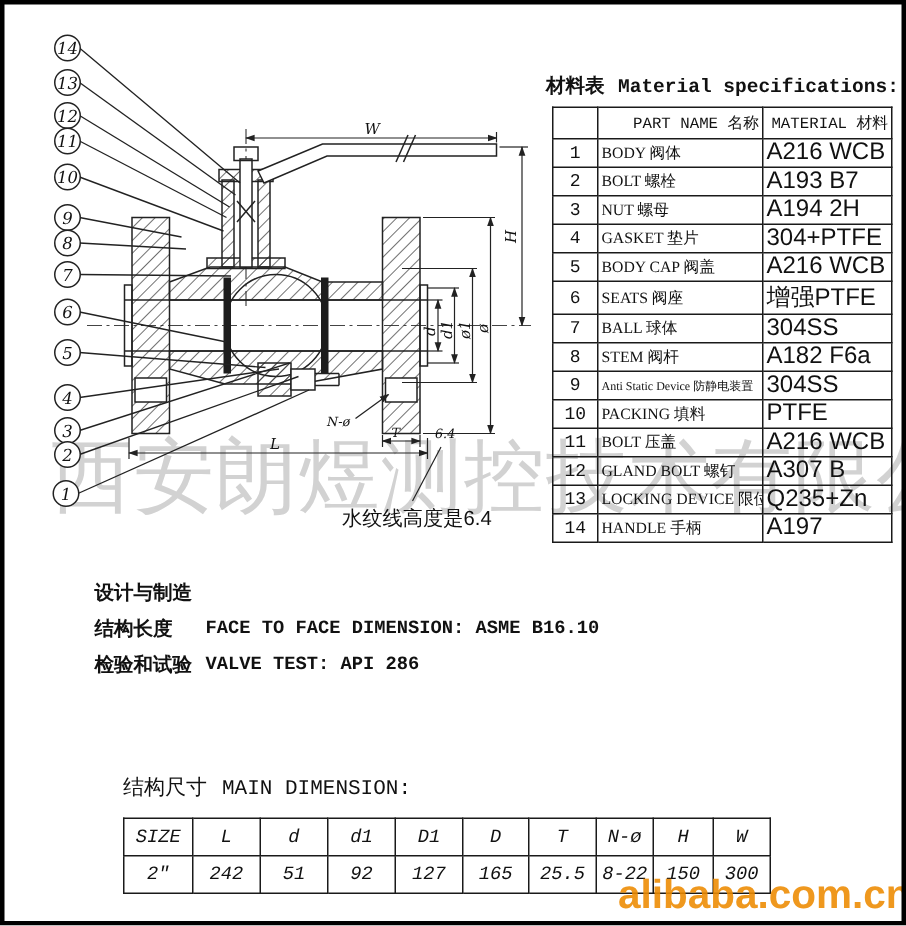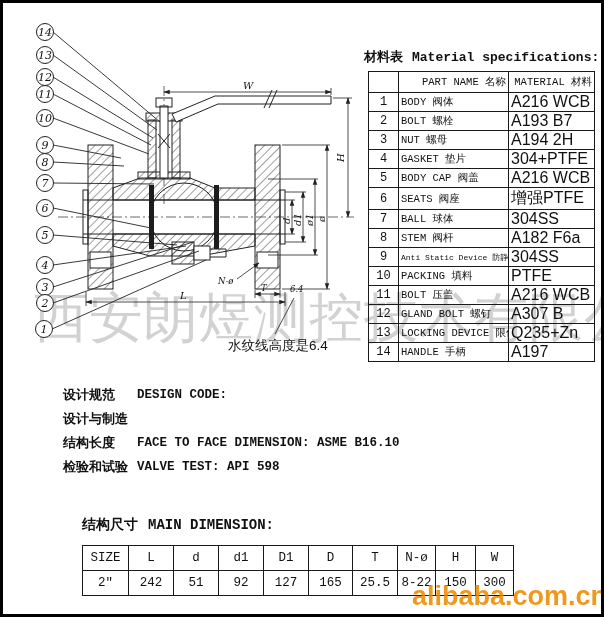--- a/index.html
+++ b/index.html
@@ -38,34 +38,34 @@
 
   
   .mat-title { position:absolute; left:364px; top:48px; z-index:2; font-size:13px; font-weight:700; white-space:nowrap; }
   .mat-title .en { font-family:"Liberation Mono", monospace; margin-left:9px; }
   table.mat { position:absolute; left:368px; top:71px; z-index:2; border-collapse:collapse; table-layout:fixed; width:226px; }
   .mat th, .mat td { border:1px solid #1a1a1a; padding:0 2px; white-space:nowrap; overflow:hidden; font-weight:400; }
   .mat th { height:21px; font-size:10.5px; font-family:"Liberation Mono", monospace; text-align:right; }
   .mat th.cno { text-align:center;padding-left:42px; }
   .mat td { height:19px; }
   .mat td.no  { text-align:center; font-size:12px; font-family:"Liberation Mono", monospace; }
-  .mat td.part{ font-size:10.5px; font-family:Liberation Mono, monospace; }
+  .mat td.part{ font-size:10.5px; font-family:Liberation Serif, serif; }
   .mat td.mtl { font-size:16px;  font-family:Liberation Sans, sans-serif; }
   .mat tr.small td.part { font-size:8px; }
 
   
   .design-code { position:absolute; left:63px; top:383px; z-index:2; }
   .dc-row { display:flex; align-items:center; height:24px; }
   .dc-zh { width:74px; font-size:13px; font-weight:700; white-space:nowrap; }
   .dc-en { font-family:"Liberation Mono", monospace; font-size:12.5px; font-weight:700; white-space:nowrap; }
 
   
-  .md-title { position:absolute; left:82px; top:516px; z-index:2; font-size:14px; font-weight:700; white-space:nowrap; }
+  .md-title { position:absolute; left:82px; top:516px; z-index:2; font-size:14px; font-weight:400; white-space:nowrap; }
   .md-title .en { font-family:"Liberation Mono", monospace; margin-left:10px; }
-  table.md { position:absolute; left:82px; top:545px; z-index:2; border-collapse:collapse; table-layout:fixed; }
+  table.md { position:absolute; left:82px; top:545px; z-index:2; border-collapse:collapse; table-layout:fixed;font-style:italic; }
   .md th, .md td {
     border:1px solid #1a1a1a; height:25px; padding:0; text-align:center;
     font-family:"Liberation Mono", monospace; font-size:12.5px; font-weight:400; white-space:nowrap;
   }
 </style>
 </head>
 <body>
 
 <div class="wm-company">西安朗煜测控技术有限公司</div>
 
@@ -309,33 +309,29 @@
   <tr>
         <td class="no">14</td>
         <td class="part">HANDLE 手柄</td>
         <td class="mtl">A197</td>
       </tr>
 </tbody>
   </table>
 
 <div class="design-code">
   <div class="dc-row">
-    <span class="dc-zh">设计规范</span>
-    <span class="dc-en">DESIGN CODE:</span>
-  </div>
-  <div class="dc-row">
     <span class="dc-zh">设计与制造</span>
   </div>
   <div class="dc-row">
     <span class="dc-zh">结构长度</span>
     <span class="dc-en">FACE TO FACE DIMENSION: ASME B16.10</span>
   </div>
   <div class="dc-row">
     <span class="dc-zh">检验和试验</span>
-    <span class="dc-en">VALVE TEST: API 598</span>
+    <span class="dc-en">VALVE TEST: API 286</span>
   </div>
 </div>
 
 <div class="md-title">
   <span class="zh">结构尺寸</span><span class="en">MAIN DIMENSION:</span>
 </div>
 
 <table class="md">
   <colgroup>
     <col style="width:46px">

